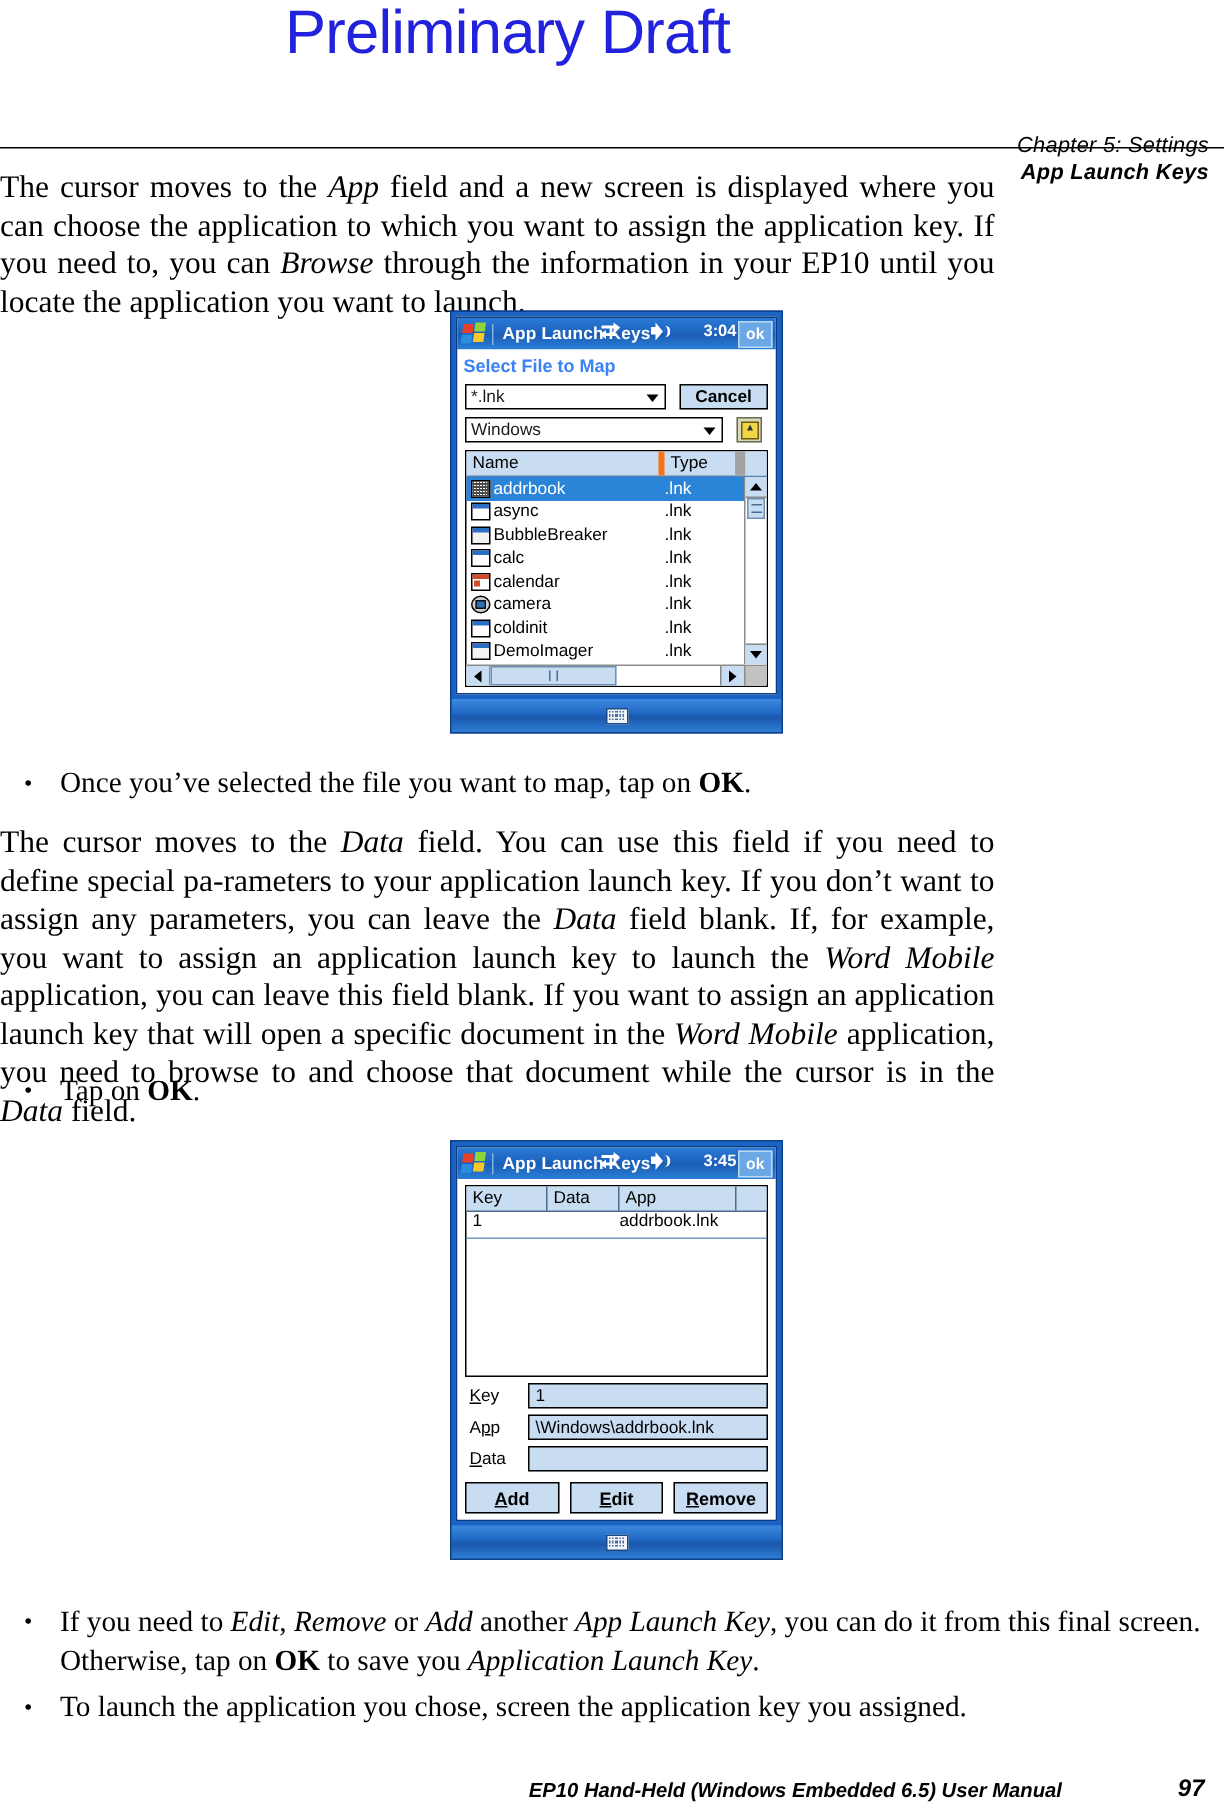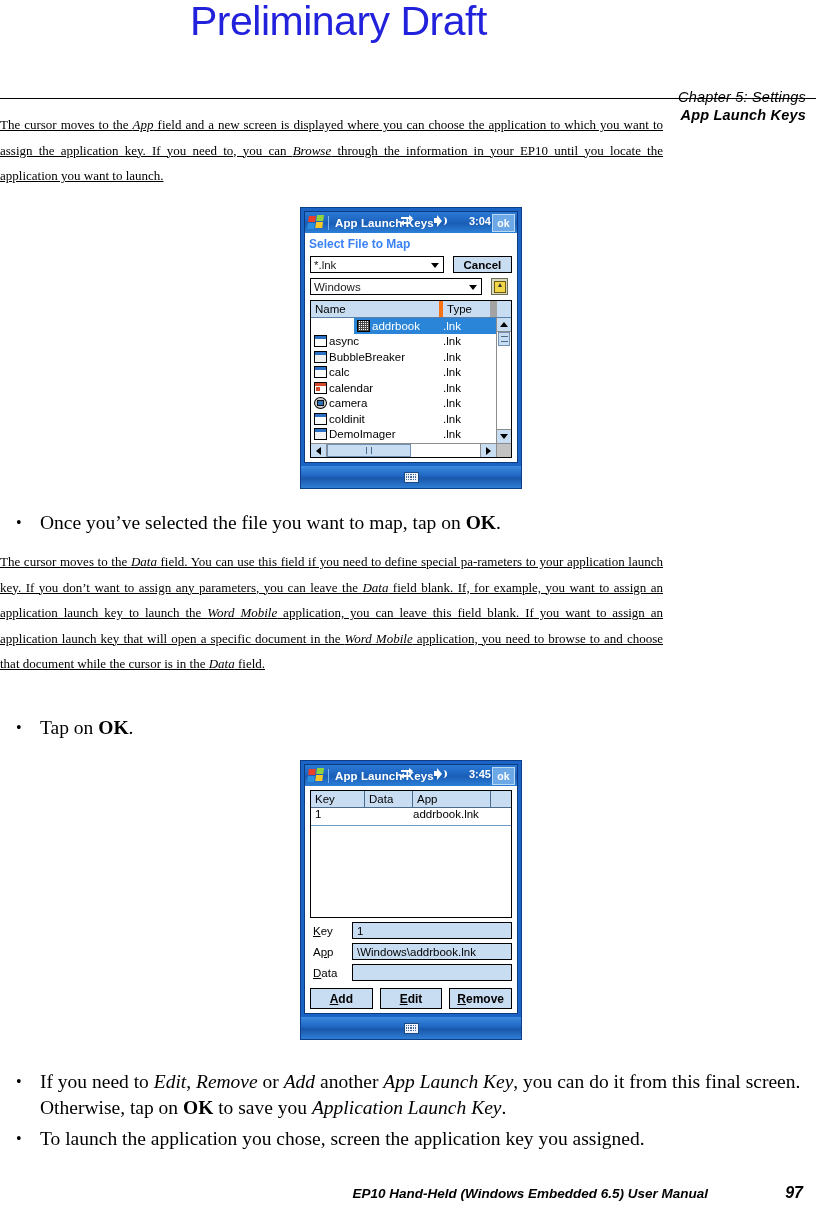--- a/index.html
+++ b/index.html
@@ -39,25 +39,24 @@
     position:absolute;
     left:0; top:98px; width:816px; height:1px;
     background:#000;
   }
 
   
   .page { position:absolute; left:0; top:0; width:816px; }
   .para {
     position:absolute;
     left:0; width:663px;
-    font-size:13px;
+    font-size:21px;
     line-height:25.5px;
     text-align:justify;
     text-justify:inter-word;
-    text-decoration:underline;
   }
   .para i { font-style:italic; }
 
   .bullet {
     position:absolute;
     left:0; width:816px;
     font-size:19.5px;
     line-height:25.5px;
   }
   .bullet .dot {
@@ -187,21 +186,21 @@
   .fl-head div {
     font-size:11.5px; color:#000; padding-left:4px;
     display:flex; align-items:center; box-sizing:border-box;
   }
   .fl-head .h-name { flex:1 1 auto; border-right:4px solid #f97316; }
   .fl-head .h-type { width:54px; border-right:7px solid #a3a3a3; }
   .fl-head .h-sb   { width:14px; background:#c9ddf2; }
   .fl-body { position:relative; }
   .fl-rows { margin-right:14px; }
   .fl-row { display:flex; align-items:center; height:15.5px; font-size:11.5px; }
-  .fl-row.sel { background:#2a85d8; color:#ffffff;margin-left:43px; }
+  .fl-row.sel { background:#2a85d8; color:#ffffff; }
   .fl-row .nm { flex:1 1 auto; display:flex; align-items:center; padding-left:3px; }
   .fl-row .ty { width:54px; }
   .fl-ico { width:11px; height:10px; margin-right:2px; flex:0 0 auto; border:1px solid #000; background:#fff; position:relative; }
   .fl-ico.win  { background:#fff; }
   .fl-ico.win:before { content:""; position:absolute; left:0; top:0; right:0; height:3px; background:#2a6fc4; }
   .fl-ico.dots { background:#fff; }
   .fl-ico.dots:before {
     content:""; position:absolute; left:0; top:0; right:0; bottom:0;
     background-image:
       repeating-linear-gradient(0deg,#4a4a4a 0 1px,transparent 1px 2px),

